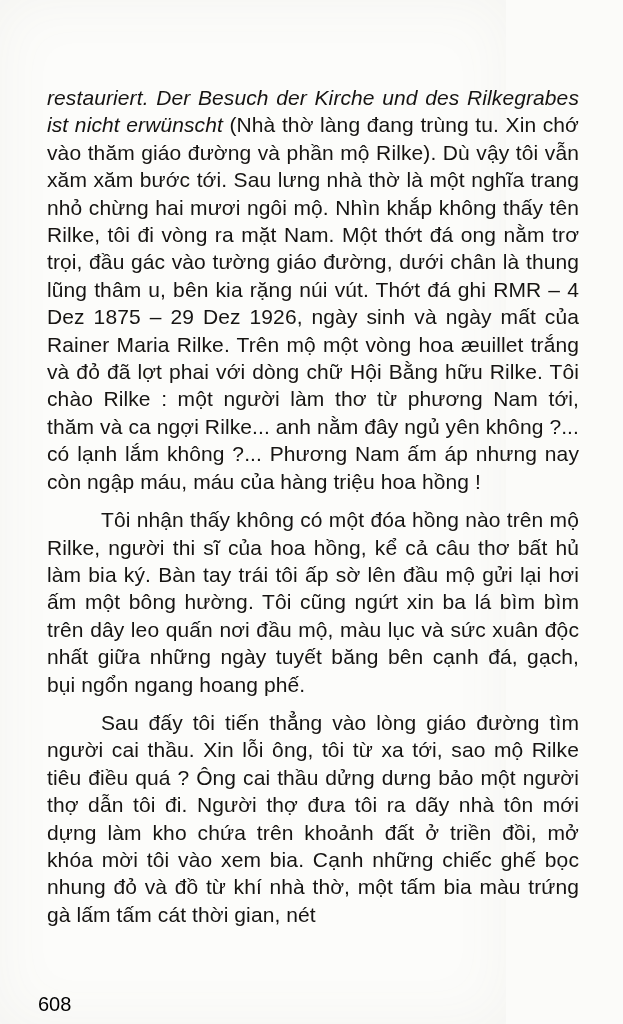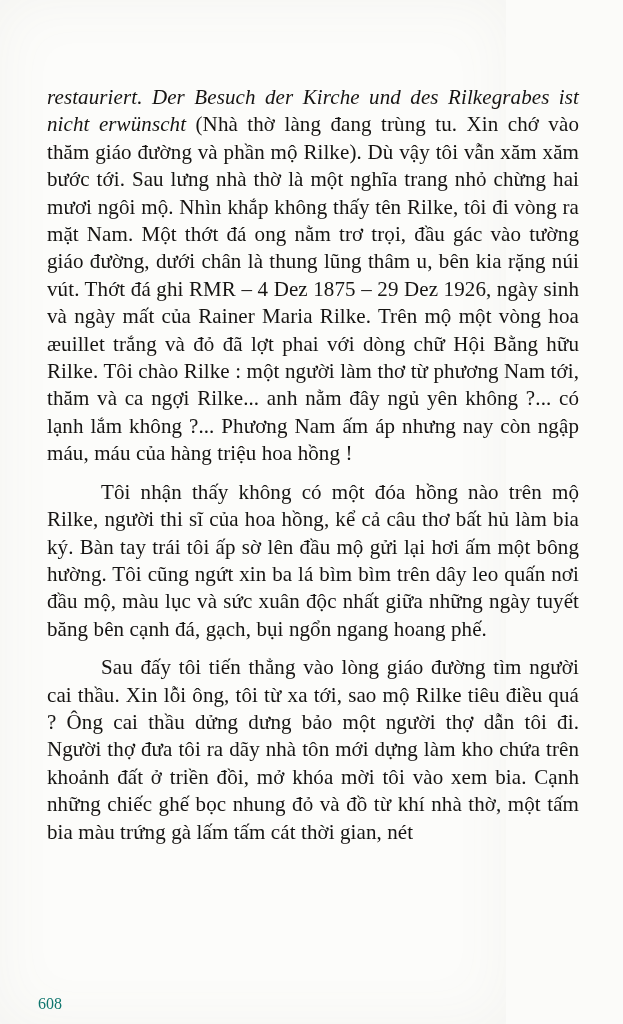--- a/index.html
+++ b/index.html
@@ -8,21 +8,21 @@
     width: 623px;
     height: 1024px;
     background: #fbfbf9;
     overflow: hidden;
   }
   .page {
     position: relative;
     width: 506px;
     height: 1024px;
     background: #fcfcfa;
-    font-family: Liberation Serif, serif;
+    font-family: Liberation Sans, sans-serif;
     color: #161412;
     
     box-shadow: inset 0 0 60px rgba(120,115,105,0.06);
   }
   .text-block {
     position: absolute;
     left: 47px;
     top: 84px;
     width: 532px;
     font-size: 21px;
@@ -40,23 +40,23 @@
   .para.indent {
     text-indent: 54px;
   }
   .seg-italic {
     font-style: italic;
   }
   .page-number {
     position: absolute;
     left: 38px;
     top: 993px;
-    font-size: 16px;
+    font-size: 20px;
     line-height: 22px;
-    color: #0f766e;
+    color: #000000;
   }
 </style>
 </head>
 <body>
 
 <div class="page">
 
   <div class="text-block">
 
     <p class="para"><span class="seg-italic">restauriert. Der Besuch der Kirche und des Rilkegrabes ist nicht erwünscht</span><span> (Nhà thờ làng đang trùng tu. Xin chớ vào thăm giáo đường và phần mộ Rilke). Dù vậy tôi vẫn xăm xăm bước tới. Sau lưng nhà thờ là một nghĩa trang nhỏ chừng hai mươi ngôi mộ. Nhìn khắp không thấy tên Rilke, tôi đi vòng ra mặt Nam. Một thớt đá ong nằm trơ trọi, đầu gác vào tường giáo đường, dưới chân là thung lũng thâm u, bên kia rặng núi vút. Thớt đá ghi RMR – 4 Dez 1875 – 29 Dez 1926, ngày sinh và ngày mất của Rainer Maria Rilke. Trên mộ một vòng hoa æuillet trắng và đỏ đã lợt phai với dòng chữ Hội Bằng hữu Rilke. Tôi chào Rilke : một người làm thơ từ phương Nam tới, thăm và ca ngợi Rilke... anh nằm đây ngủ yên không ?... có lạnh lắm không ?... Phương Nam ấm áp nhưng nay còn ngập máu, máu của hàng triệu hoa hồng !</span></p>

